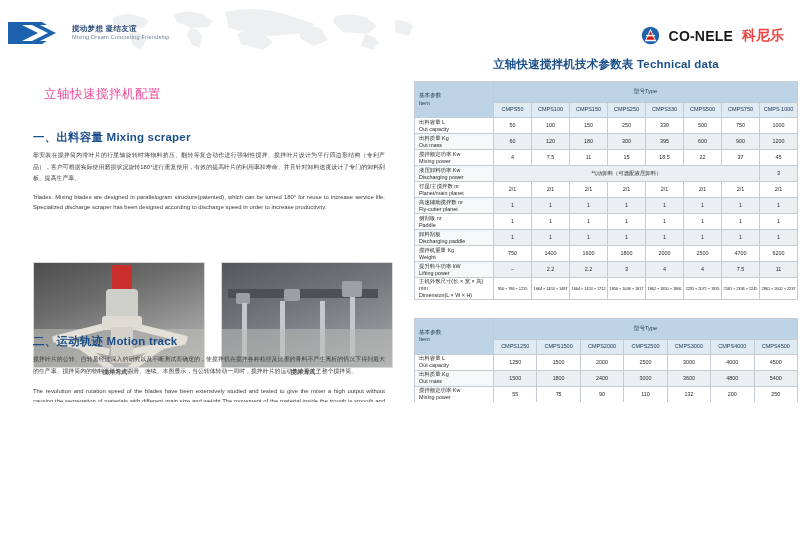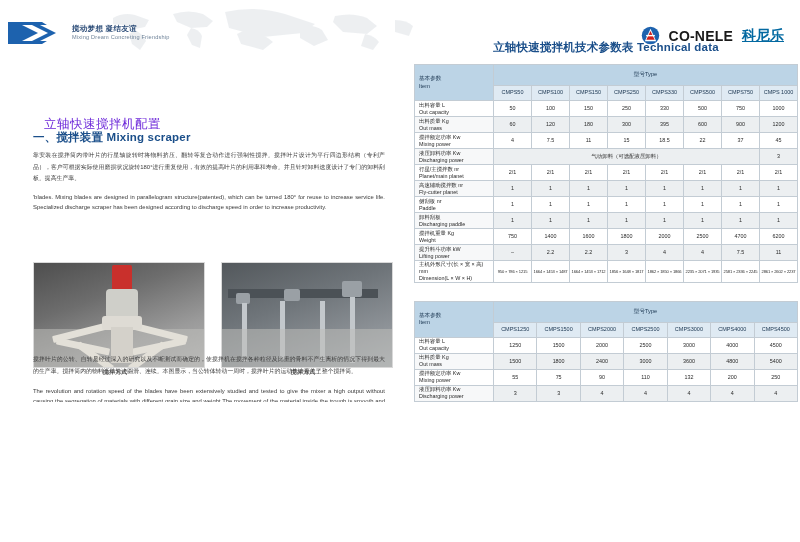--- a/index.html
+++ b/index.html
@@ -37,33 +37,33 @@
   .brand {
     position: absolute; right: 16px; top: 18px;
     display: flex; align-items: center; gap: 9px;
   }
   .brand-mark { width: 19px; height: 19px; position: relative; }
   .brand-text {
     font-size: 14px; font-weight: bold; color: #1a1a1a;
     letter-spacing: .2px; line-height: 1;
   }
   .brand-cn {
-    font-size: 14px; font-weight: bold; color: #0369a1; letter-spacing: 0; text-decoration: underline;
+    font-size: 14px; font-weight: bold; color: #ef4444; letter-spacing: 0;
   }
 
   
   .left-col { position: absolute; left: 0; top: 56px; width: 408px; height: 470px; }
   .title-red {
     position: absolute; left: 44px; top: 18px;
     font-size: 16.5px; font-weight: bold; color: #e2001a;
     letter-spacing: -.2px;
   }
   .title-sub {
-    position: absolute; left: 44px; top: 60px;
-    font-size: 12.5px; color: #6d28d9; letter-spacing: .5px;
+    position: absolute; left: 44px; top: 30px;
+    font-size: 12.5px; color: #ec4899; letter-spacing: .5px;
   }
   .sec-head {
     position: absolute; left: 33px;
     font-size: 11.5px; font-weight: bold; color: #1b4f8a;
     letter-spacing: .2px;
   }
   .sec-head .en { font-weight: bold; }
   .body-cn {
     position: absolute; left: 33px; width: 352px;
     font-size: 5.9px; color: #3a3a3a; line-height: 1.95; text-align: justify;
@@ -101,21 +101,21 @@
 
   
   .track-row { position: absolute; left: 33px; top: 366px; width: 360px; height: 70px; }
   .track { position: absolute; top: 0; width: 50px; height: 50px; }
   .track-lbl {
     position: absolute; top: 52px; width: 50px; text-align: center;
     font-size: 6px; color: #222;
   }
 
   
-  .right-col { position: absolute; left: 412px; top: 40px; width: 388px; }
+  .right-col { position: absolute; left: 412px; top: 57px; width: 388px; }
   .tbl-title {
     text-align: center; font-size: 11.5px; font-weight: bold;
     color: #1b4f8a; letter-spacing: .2px; margin-bottom: 9px;
   }
   table.spec {
     border-collapse: collapse; width: 384px; table-layout: fixed;
     margin-left: 2px;
   }
   table.spec td, table.spec th {
     border: 1px solid #c3ccd4;
@@ -190,21 +190,21 @@
       <span class="brand-text">CO-NELE</span>
       <span class="brand-cn">科尼乐</span>
     </div>
   </div>
 
   <div class="left-col">
 
     <div class="title-sub">立轴快速搅拌机配置</div>
 
     <div class="sec-head" style="top:74px">
-      <span>一、搅拌装置</span>
+      <span>一、出料容量</span>
       <span class="en">Mixing scraper</span>
     </div>
 
     <div class="body-cn" style="top:94px">靠安装在搅拌筒内带叶片的行星轴旋转时将物料挤压、翻转等复合动作进行强制性搅拌。搅拌叶片设计为平行四边形结构（专利产品），客户可根据实际使用磨损状况旋转180°进行重复使用，有效的提高叶片的利用率和寿命。并且针对卸料速度设计了专门的卸料刮板。提高生产率。</div>
     <div class="body-en" style="top:136px">'blades. Mixing blades are designed in parallelogram structure(patented), which can be turned 180° for reuse to increase service life. Specialized discharge scraper has been designed according to discharge speed in order to increase productivity.</div>
 
     <div class="photo-row">
       <div class="photo p1">
         <div class="floor"></div>
         <div class="mx-blade" style="left:18px;top:66px;width:58px;transform:rotate(-14deg)"></div>
@@ -226,20 +226,24 @@
         <div class="leg" style="left:20px;top:40px;height:58px;"></div>
         <div class="leg" style="left:58px;top:38px;height:58px;"></div>
         <div class="leg" style="left:98px;top:38px;height:60px;"></div>
         <div class="leg" style="left:128px;top:34px;height:66px;"></div>
         <div class="floor"></div>
       </div>
       <div class="cap c1">搅拌方式一</div>
       <div class="cap c2">搅拌方式二</div>
     </div>
 
+    <div class="sec-head" style="top:278px">
+      <span>二、运动轨迹</span>
+      <span class="en">Motion track</span>
+    </div>
 
     <div class="body-cn" style="top:298px">搅拌叶片的公转、自转是经过深入的研究以及不断测试而确定的，使搅拌机在搅拌各种粒径及比重的骨料不产生离析的情况下得到最大的生产率。搅拌筒内的物料运动轨迹圆滑、连续。本图显示，当公转体转动一周时，搅拌叶片的运动轨迹覆盖了整个搅拌筒。</div>
     <div class="body-en" style="top:330px">The revolution and rotation speed of the blades have been extensively studied and tested to give the mixer a high output without causing the segregation of materials with different grain size and weight.The movement of the material inside the trough is smooth and continuous.As shown in the picture,the blades track covers the whole bottom of the trough after a cycle.</div>
 
     <div class="track-row" id="track-row">
         <div class="track" style="left: 0px;"><svg viewBox="0 0 50 50" width="50" height="50">
             <circle cx="25" cy="25" r="23" fill="none" stroke="#e8a0a8" stroke-width="1.72" opacity="0.6"></circle>
             <circle cx="25" cy="25" r="21" fill="none" opacity="0"></circle>
             <ellipse cx="25" cy="14.5" rx="4.6" ry="9" fill="none" stroke="#a8c4dd" stroke-width="0.6" opacity="0.45999999999999996" transform="rotate(0 25 25)"></ellipse>
             <ellipse cx="25" cy="16" rx="7.5" ry="7.6" fill="none" stroke="#a8c4dd" stroke-width="0.42" opacity="0.35" transform="rotate(18 25 25)"></ellipse>

